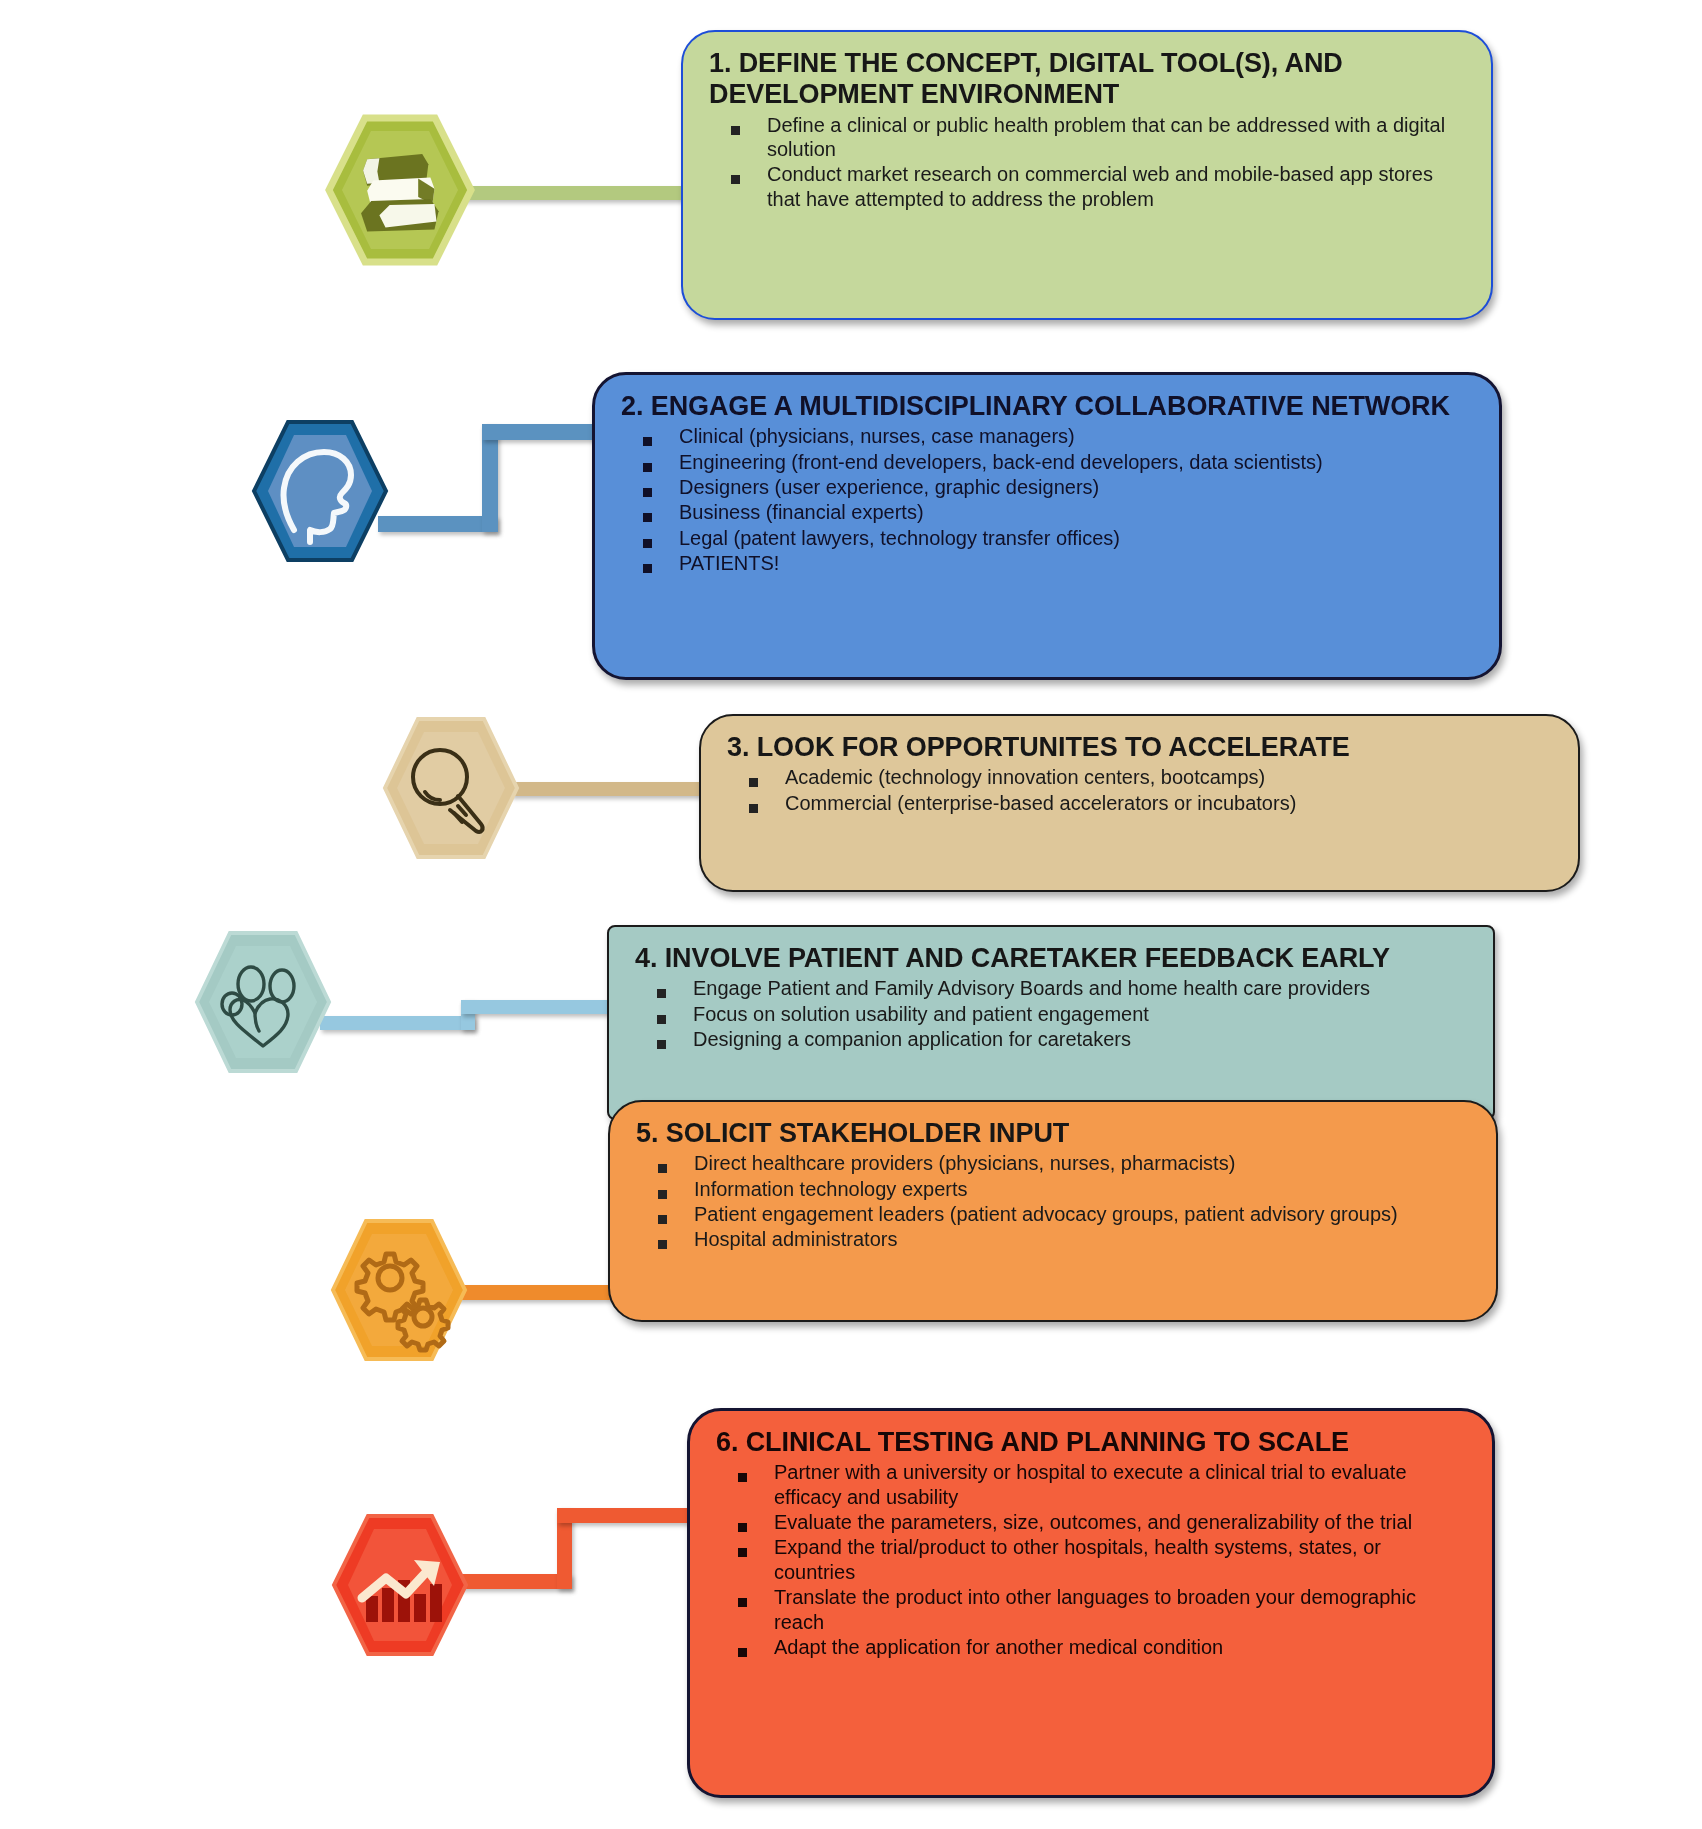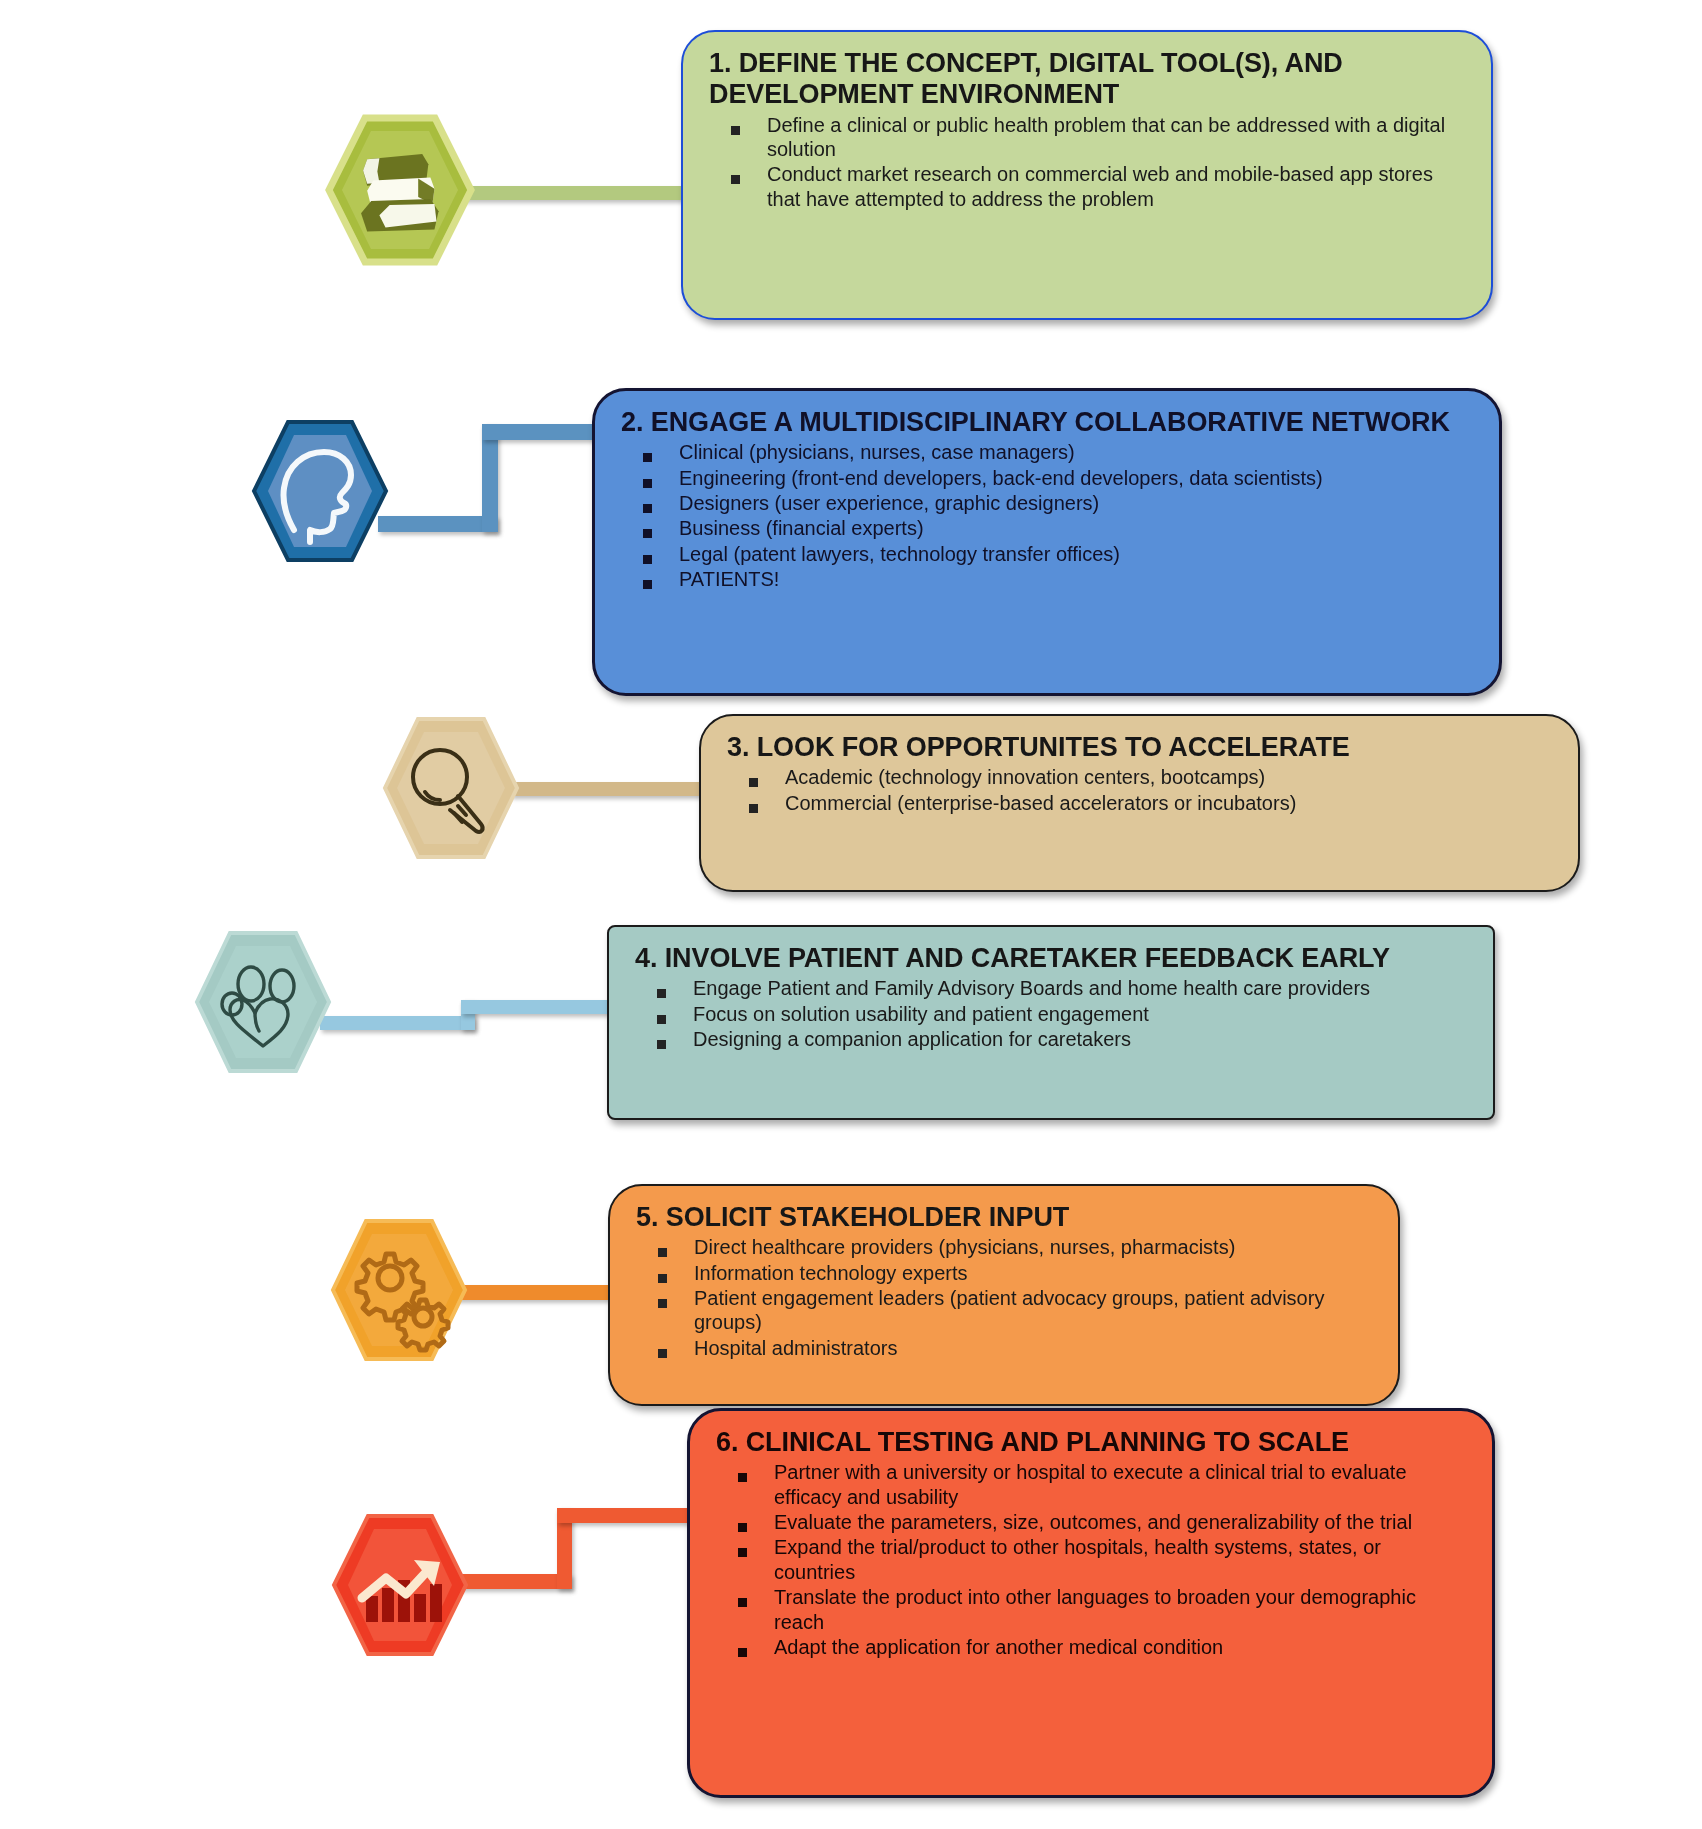--- a/index.html
+++ b/index.html
@@ -134,21 +134,21 @@
   </div>
 
   <div class="hexwrap" style="left:250px; top:418px;">
     <svg width="140" height="146" viewBox="0 0 140 146">
       <polygon points="38,4 102,4 136,73 102,142 38,142 4,73" fill="#1f6fa8" stroke="#0d3f63" stroke-width="4"></polygon>
       <polygon points="44,17 96,17 122,73 96,129 44,129 18,73" fill="#5e8fc3"></polygon>
       <path d="M44,112 C36,98 32,84 34,70 C37,48 54,34 74,34 C90,34 101,44 101,57 C101,66 96,71 92,75 C88,79 90,83 94,85 C98,87 96,92 92,93 L84,95 C83,101 84,108 80,111 C75,115 66,115 60,112 L60,124" fill="none" stroke="#f4f8fb" stroke-width="6" stroke-linecap="round" stroke-linejoin="round"></path>
     </svg>
   </div>
 
-  <div class="card theme-blue indent-wide" style="left:592px; top:388px; width:910px; height:308px;">
+  <div class="card theme-blue indent-wide" style="left:592px; top:372px; width:910px; height:308px;">
     <div class="card-title">2. ENGAGE A MULTIDISCIPLINARY COLLABORATIVE NETWORK</div>
     <ul class="bullets">
       <li class="bullet"><span class="sq"></span><span>Clinical (physicians, nurses, case managers)</span></li>
       <li class="bullet"><span class="sq"></span><span>Engineering (front-end developers, back-end developers, data scientists)</span></li>
       <li class="bullet"><span class="sq"></span><span>Designers (user experience, graphic designers)</span></li>
       <li class="bullet"><span class="sq"></span><span>Business (financial experts)</span></li>
       <li class="bullet"><span class="sq"></span><span>Legal (patent lawyers, technology transfer offices)</span></li>
       <li class="bullet"><span class="sq"></span><span>PATIENTS!</span></li>
     </ul>
   </div>
@@ -217,21 +217,21 @@
       <polygon points="44,18 98,18 125,74 98,130 44,130 17,74" fill="#f3ad44" opacity="0.7"></polygon>
       <g fill="none" stroke="#b06a16" stroke-width="5" stroke-linejoin="round">
         <path d="M58,38 l8,0 l2,8 l8,3 l7,-5 l6,6 l-5,7 l3,8 l8,2 l0,8 l-8,2 l-3,8 l5,7 l-6,6 l-7,-5 l-8,3 l-2,8 l-8,0 l-2,-8 l-8,-3 l-7,5 l-6,-6 l5,-7 l-3,-8 l-8,-2 l0,-8 l8,-2 l3,-8 l-5,-7 l6,-6 l7,5 l8,-3 Z"></path>
         <circle cx="62" cy="62" r="12"></circle>
         <path d="M92,84 l6,0 l2,6 l6,2 l5,-4 l5,5 l-4,5 l2,6 l6,2 l0,6 l-6,2 l-2,6 l4,5 l-5,5 l-5,-4 l-6,2 l-2,6 l-6,0 l-2,-6 l-6,-2 l-5,4 l-5,-5 l4,-5 l-2,-6 l-6,-2 l0,-6 l6,-2 l2,-6 l-4,-5 l5,-5 l5,4 l6,-2 Z"></path>
         <circle cx="95" cy="101" r="9"></circle>
       </g>
     </svg>
   </div>
 
-  <div class="card theme-orange indent-wide" style="left:608px; top:1184px; width:792px; height:222px;">
+  <div class="card theme-orange indent-wide" style="left:608px; top:1100px; width:890px; height:222px;">
     <div class="card-title">5. SOLICIT STAKEHOLDER INPUT</div>
     <ul class="bullets">
       <li class="bullet"><span class="sq"></span><span>Direct healthcare providers (physicians, nurses, pharmacists)</span></li>
       <li class="bullet"><span class="sq"></span><span>Information technology experts</span></li>
       <li class="bullet"><span class="sq"></span><span>Patient engagement leaders (patient advocacy groups, patient advisory groups)</span></li>
       <li class="bullet"><span class="sq"></span><span>Hospital administrators</span></li>
     </ul>
   </div>
 
   <div class="connector" style="left:452px; top:1508px; width:260px; height:80px;">

